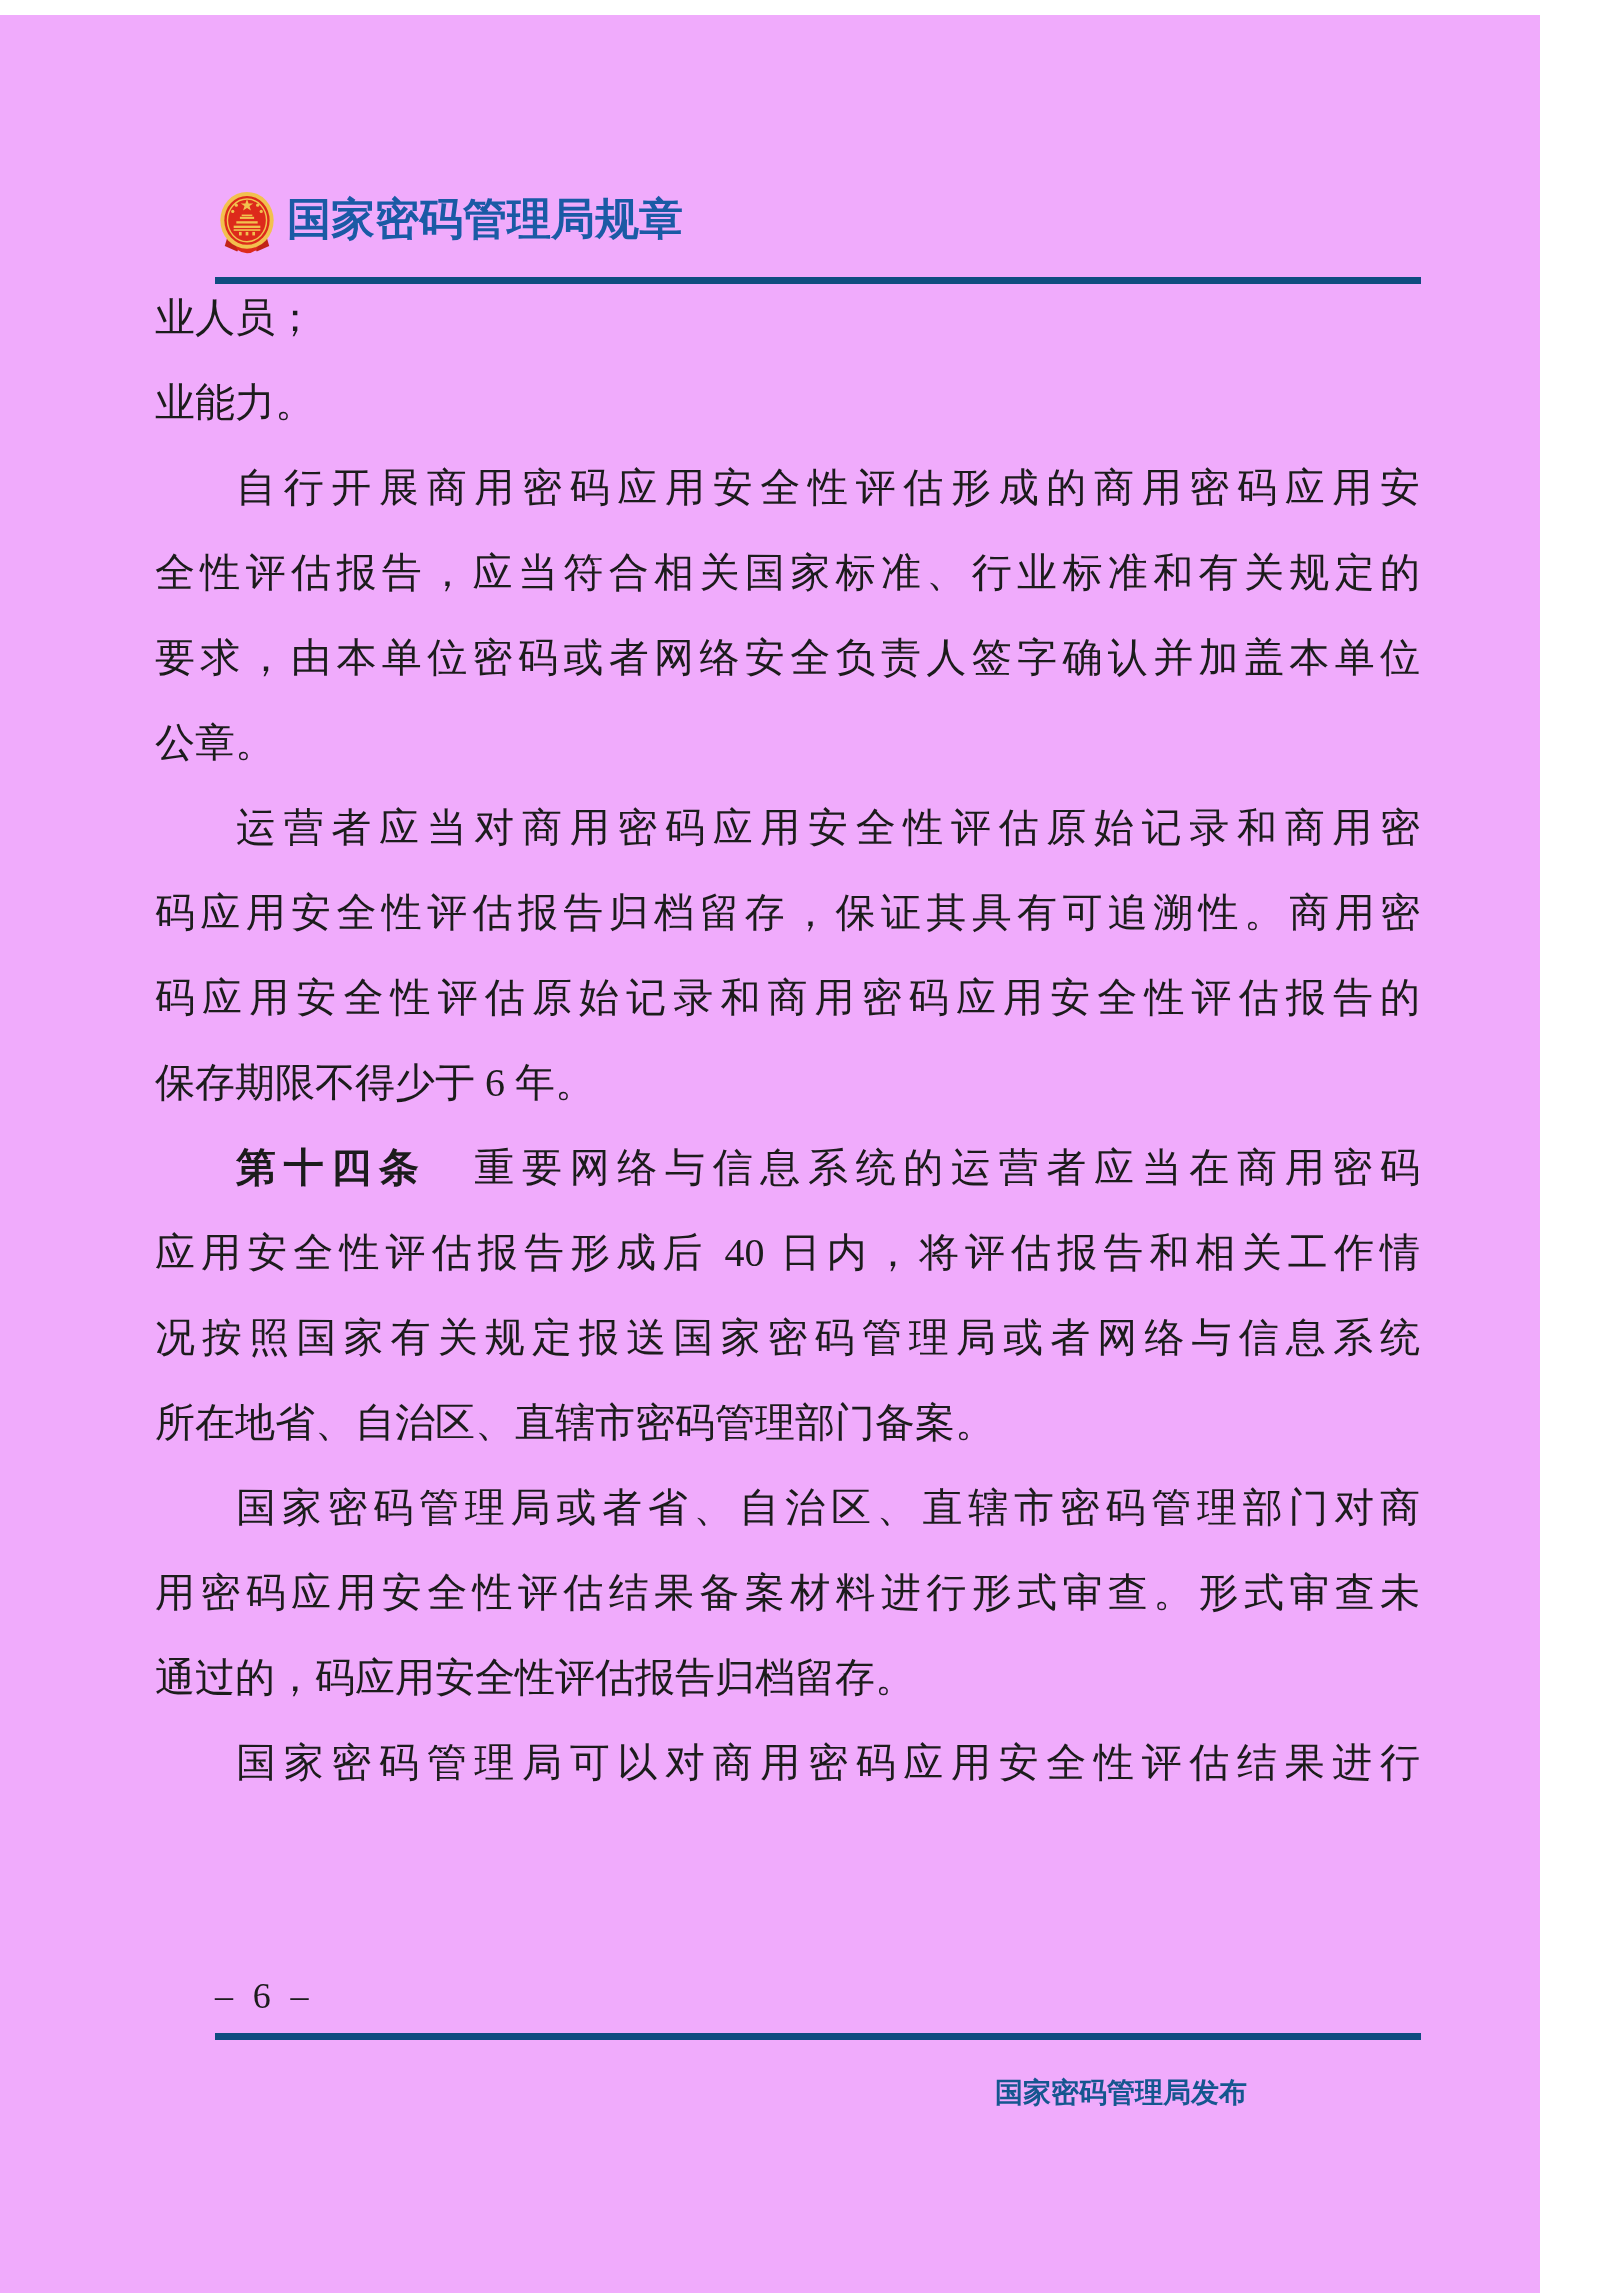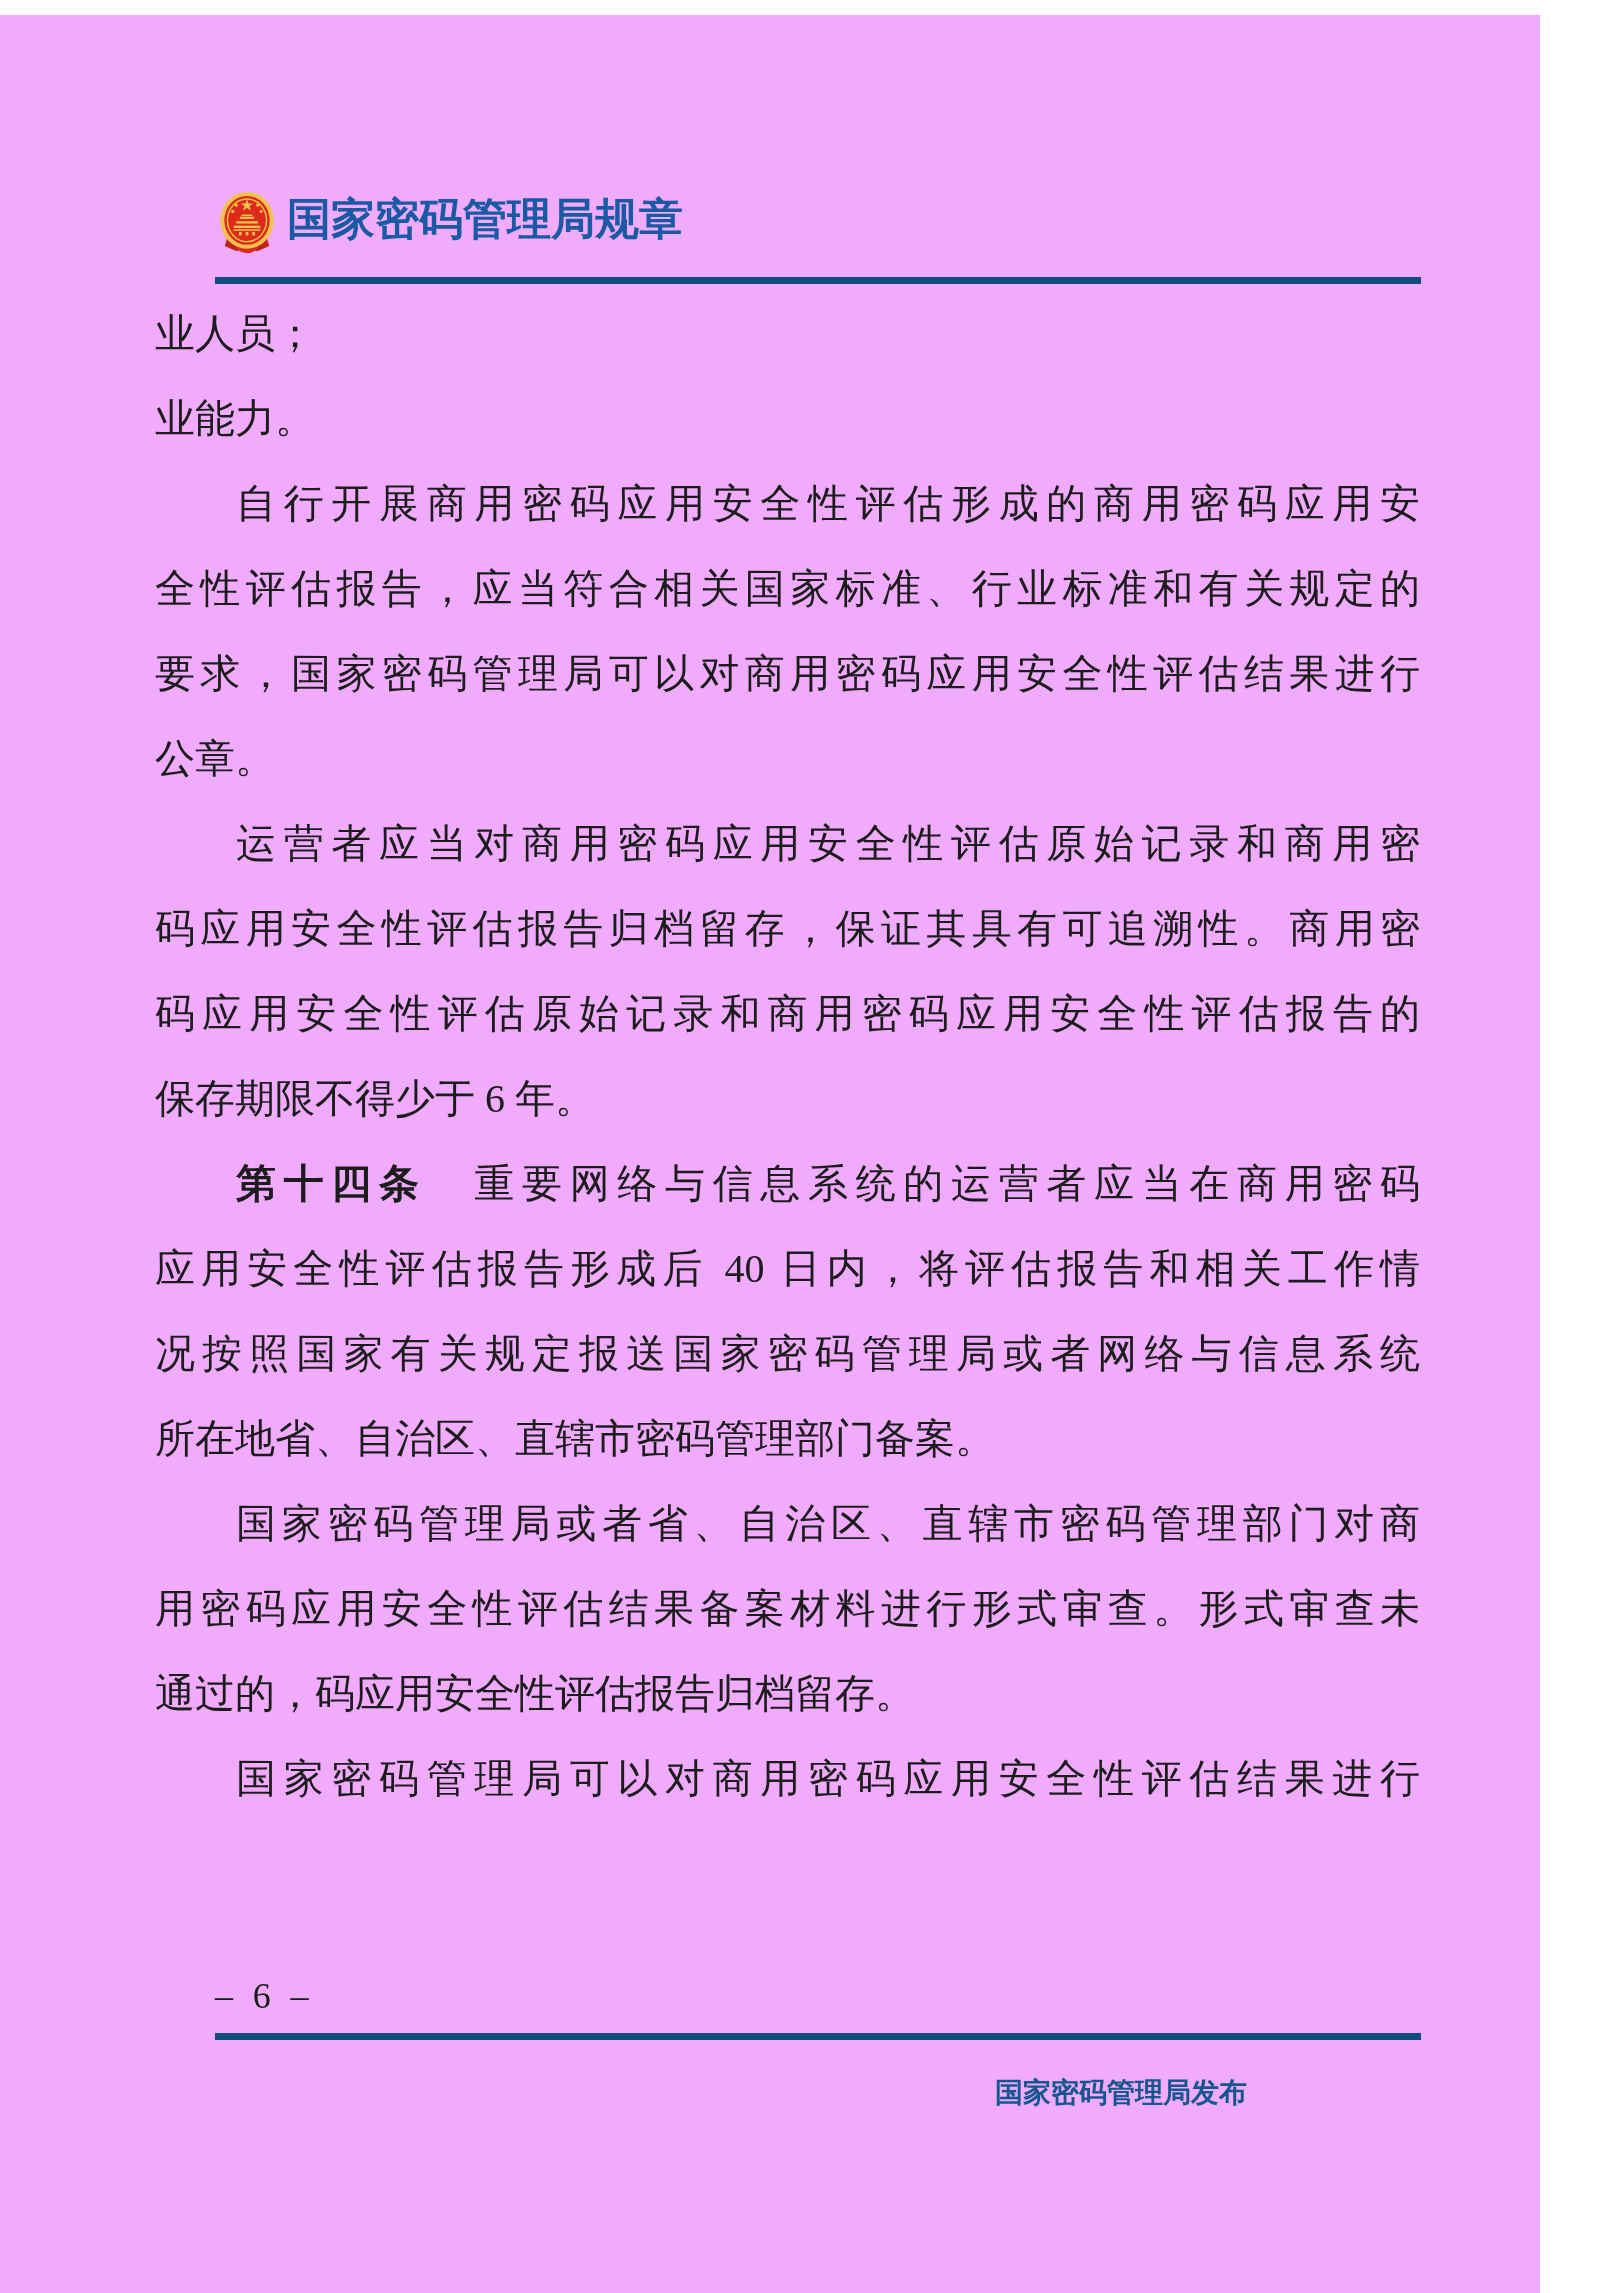--- a/index.html
+++ b/index.html
@@ -33,21 +33,21 @@
   .header-rule{
     position:absolute;
     left:215px; top:262px;
     width:1206px; height:7.2px;
     background:#0F4C80;
   }
 
   
   .body-text{
     position:absolute;
-    left:155px; top:276px;
+    left:155px; top:260px;
     width:1265px;
     color:#1c1c1c;
     font-size:40px;
   }
   .line{
     height:85px;
     line-height:85px;
     white-space:nowrap;
   }
   .line.justify{
@@ -126,21 +126,21 @@
     </svg>
   </div>
   <div class="header-title">国家密码管理局规章</div>
   <div class="header-rule"></div>
 
   <div class="body-text">
     <div class="line">业人员；</div>
     <div class="line">业能力。</div>
     <div class="line indent justify">自行开展商用密码应用安全性评估形成的商用密码应用安</div>
     <div class="line justify">全性评估报告，应当符合相关国家标准、行业标准和有关规定的</div>
-    <div class="line justify">要求，国家密码管理局可以对商用密码应用安全性评估结果进行</div>
+    <div class="line justify">要求，由本单位密码或者网络安全负责人签字确认并加盖本单位</div>
     <div class="line">公章。</div>
     <div class="line indent justify">运营者应当对商用密码应用安全性评估原始记录和商用密</div>
     <div class="line justify">码应用安全性评估报告归档留存，保证其具有可追溯性。商用密</div>
     <div class="line justify">码应用安全性评估原始记录和商用密码应用安全性评估报告的</div>
     <div class="line">保存期限不得少于 6 年。</div>
     <div class="line indent justify"><span class="bold">第十四条</span><span>　重要网络与信息系统的运营者应当在商用密码</span></div>
     <div class="line justify">应用安全性评估报告形成后 40 日内，将评估报告和相关工作情</div>
     <div class="line justify">况按照国家有关规定报送国家密码管理局或者网络与信息系统</div>
     <div class="line">所在地省、自治区、直辖市密码管理部门备案。</div>
     <div class="line indent justify">国家密码管理局或者省、自治区、直辖市密码管理部门对商</div>

